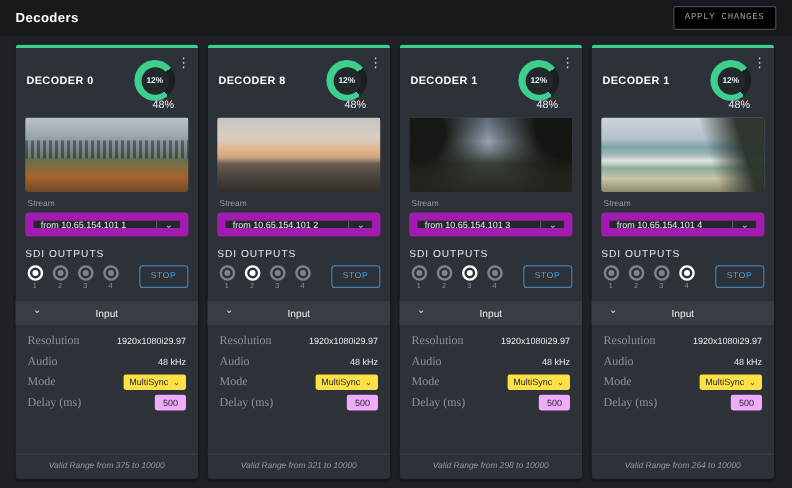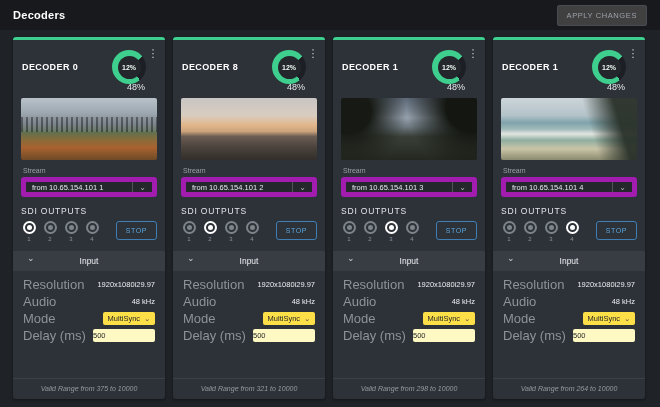--- a/index.html
+++ b/index.html
@@ -7,22 +7,22 @@
   body {
     background:#1f2227;
     font-family:"Liberation Sans", sans-serif;
     color:#e8eaec;
     -webkit-font-smoothing:antialiased;
   }
   
   .topbar { height:30px; display:flex; align-items:center; padding:0 13px; background:#17191d; }
   .page-title { font-size:11px; font-weight:bold; color:#ffffff; letter-spacing:.3px; }
   .apply-btn {
-    margin-left:auto; background:#404040; color:#9aa0a7; border:1px solid #474c53;
-    font-family:Liberation Sans, sans-serif; font-size:7.5px; letter-spacing:.6px;
+    margin-left:auto; background:#000000; color:#9aa0a7; border:1px solid #474c53;
+    font-family:Liberation Mono, monospace; font-size:7.5px; letter-spacing:.6px;
     padding:5px 9px; border-radius:2px; cursor:pointer;
   }
   
   .grid { display:flex; gap:8px; padding:7px 13px 8px; height:377px; align-items:stretch; }
   .card {
     width:152px; background:#2d3138; border-top:3px solid #3ecf8e; border-radius:3px;
     display:flex; flex-direction:column; box-shadow:0 1px 3px rgba(0,0,0,.4);
   }
   
   .card-head { display:flex; align-items:center; padding:10px 5px 0 9px; }
@@ -51,21 +51,21 @@
   .thumb-2 { background-image:
       radial-gradient(circle at 6% 22%, #171a14 0 16%, rgba(23,26,20,0) 42%),
       radial-gradient(circle at 96% 14%, #141711 0 18%, rgba(20,23,17,0) 46%),
       linear-gradient(180deg,#5d6878 0%,#95a0ad 32%,#6f7a82 46%,#3a4038 62%,#23271f 100%); }
   .thumb-3 { background-image:
       linear-gradient(253deg, rgba(40,48,40,.95) 0 16%, rgba(40,48,40,0) 36%),
       linear-gradient(180deg,#ccd5d9 0%,#b4c3c9 28%,#7fa3ab 40%,#9fb9ba 50%,#e3e5e0 58%,#8fae9f 68%,#c9c4a8 82%,#8a8a6e 100%); }
   
   .stream-label { font-size:7px; color:#9aa0a6; margin:2px 10px 3px; }
   .select {
-    margin:0 8px; height:20px; background:#24272c; border:5px solid #a21caf; border-radius:3px;
+    margin:0 8px; height:20px; background:#24272c; border:7px solid #a21caf; border-radius:3px;
     display:flex; align-items:center; padding:0 0 0 6px; font-size:7.5px; color:#e8eaec; cursor:pointer;
   }
   .select .chev {
     margin-left:auto; border-left:1px solid #50555c; align-self:stretch;
     display:flex; align-items:center; padding:0 6px; color:#aeb3b9; font-size:8px;
   }
   
   .sdi { margin:9px 8px 0; }
   .sdi-title { font-size:8.5px; color:#e3e6e9; letter-spacing:.8px; margin-bottom:5px; }
   .sdi-row { display:flex; align-items:flex-start; }
@@ -83,27 +83,27 @@
     padding:5px 9px; border-radius:3px; cursor:pointer;
   }
   
   .input-bar { margin-top:9px; height:20px; background:#383d44; position:relative;
     display:flex; align-items:center; justify-content:center; cursor:pointer; }
   .ib-ch { position:absolute; left:14px; top:2px; color:#cfd3d7; font-size:9px; }
   .ib-label { font-size:8.5px; color:#eceef0;text-align:center; }
   
   .rows { padding:5px 10px 0; }
   .row { display:flex; align-items:center; justify-content:space-between; height:17px; }
-  .rl { font-size:13px; color:#8d939b; }
+  .rl { font-size:10px; color:#8d939b;font-family:Liberation Serif, serif; }
   .rv { font-size:7.5px; color:#eceef0; }
   .mini-select { display:flex; align-items:center; gap:4px; background:#fde047; color:#23262b;
     border-radius:2px; padding:2px 5px; font-size:7.5px; cursor:pointer; }
   .mini-select .sel-ch { font-size:7px; color:#3a3e44; }
-  .delay { width:62px; height:13px; background:#fef9c3; color:#1e2126; border:none; border-radius:2px;
-    font-family:"Liberation Sans", sans-serif; font-size:7.5px; }
+  .delay { width:26px; height:13px; background:#f0abfc; color:#1e2126; border:none; border-radius:2px;
+    text-align:center; font-family:"Liberation Sans", sans-serif; font-size:7.5px; }
   .range { margin-top:auto; border-top:1px solid #3c4148; padding:6px 4px 7px;
     font-size:7px; font-style:italic; color:#959ba2; text-align:center; }
 </style>
 </head>
 <body>
 
 <div class="topbar">
   <span class="page-title">Decoders</span>
   <button class="apply-btn">APPLY CHANGES</button>
 </div>

